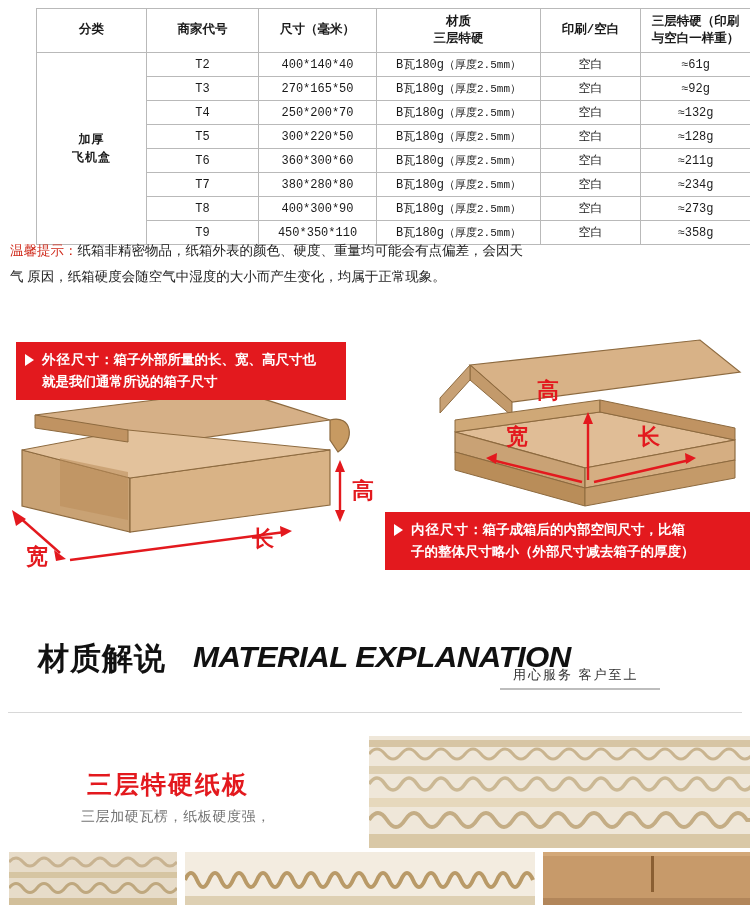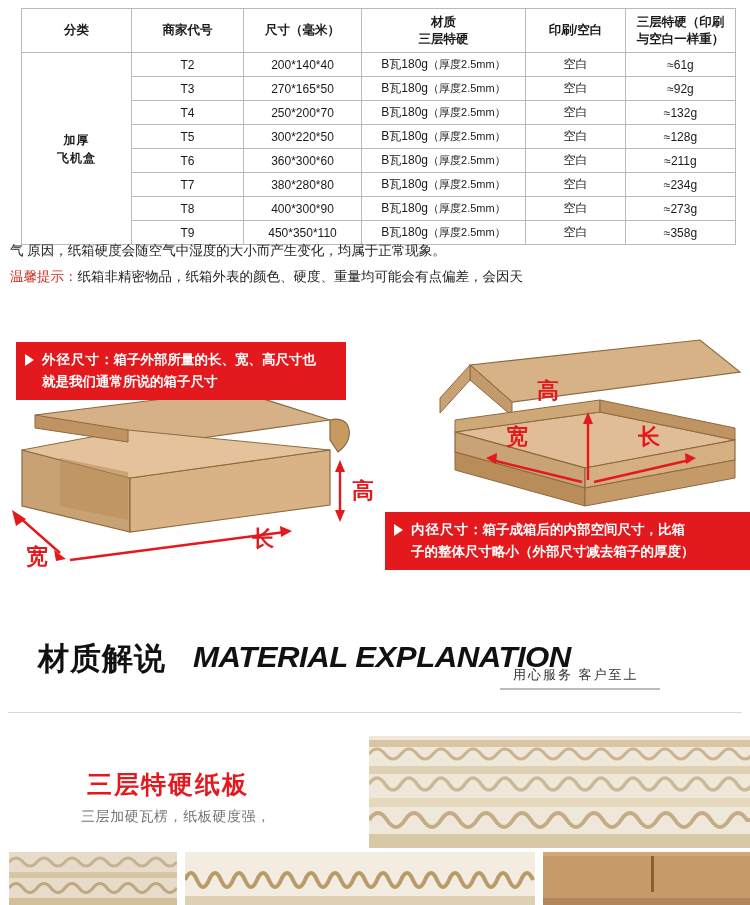--- a/index.html
+++ b/index.html
@@ -6,21 +6,21 @@
   html, body {
     margin: 0; padding: 0;
     width: 750px; height: 905px;
     background: #ffffff;
     font-family: "Liberation Sans", sans-serif;
     overflow: hidden;
   }
   .page { position: relative; width: 750px; height: 905px; background:#fff; }
 
   
-  .spec-wrap { padding: 8px 18px 0 21px; }
+  .spec-wrap { padding: 8px 18px 0 36px; font-family: Liberation Mono, monospace; }
   table.spec {
     width: 714px;
     border-collapse: collapse;
     table-layout: fixed;
   }
   table.spec th, table.spec td {
     border: 1px solid #b9b9b9;
     text-align: center;
     vertical-align: middle;
     font-size: 12px;
@@ -166,21 +166,21 @@
           </th>
         </tr>
       </thead>
       <tbody>
         <tr>
           <td class="cat" rowspan="8">
             <div>加厚</div>
             <div>飞机盒</div>
           </td>
           <td>T2</td>
-          <td>200*140*40</td>
+          <td>400*140*40</td>
           <td class="mat-cell"><span>B瓦180g</span><span class="thick">（厚度2.5mm）</span></td>
           <td>空白</td>
           <td>≈61g</td>
         </tr>
         <tr>
           <td>T3</td>
           <td>270*165*50</td>
           <td class="mat-cell"><span>B瓦180g</span><span class="thick">（厚度2.5mm）</span></td>
           <td>空白</td>
           <td>≈92g</td>
@@ -225,22 +225,22 @@
           <td>450*350*110</td>
           <td class="mat-cell"><span>B瓦180g</span><span class="thick">（厚度2.5mm）</span></td>
           <td>空白</td>
           <td>≈358g</td>
         </tr>
       </tbody>
     </table>
   </div>
 
   <div class="notice">
+    <div><span class="lead">温馨提示：</span><span>纸箱非精密物品，纸箱外表的颜色、硬度、重量均可能会有点偏差，会因天</span></div>
     <div>气  原因，纸箱硬度会随空气中湿度的大小而产生变化，均属于正常现象。</div>
-    <div><span class="lead">温馨提示：</span><span>纸箱非精密物品，纸箱外表的颜色、硬度、重量均可能会有点偏差，会因天</span></div>
   </div>
 
   <div class="illus">
 
     <svg class="art" viewBox="0 0 750 290">
 
       <g>
 
         <polygon points="470,45 700,20 740,52 512,82" fill="#d8b287" stroke="#8d6a3f" stroke-width="1.2"></polygon>
         <polygon points="470,45 512,82 512,96 470,60" fill="#c39a6b" stroke="#8d6a3f" stroke-width="1"></polygon>

